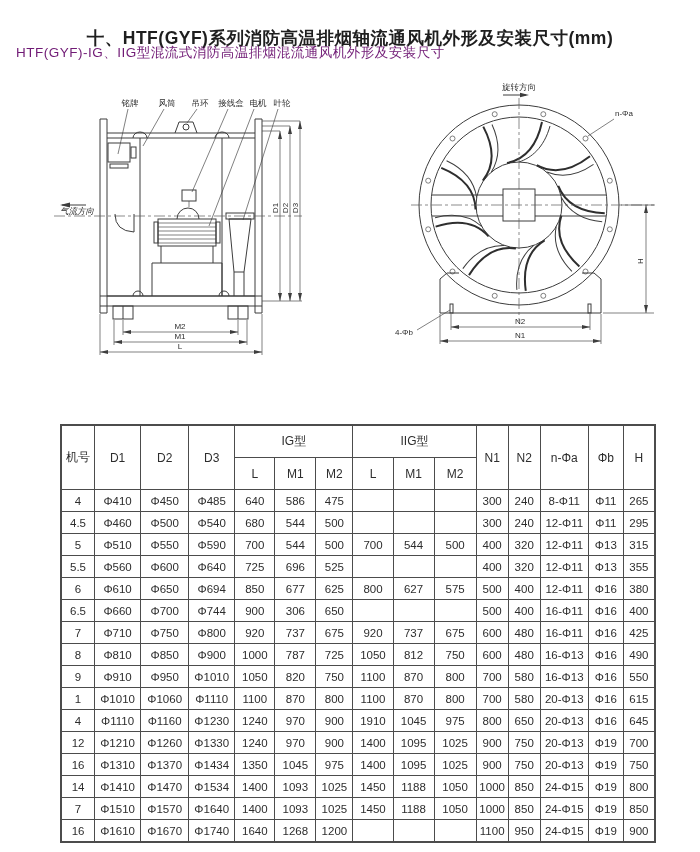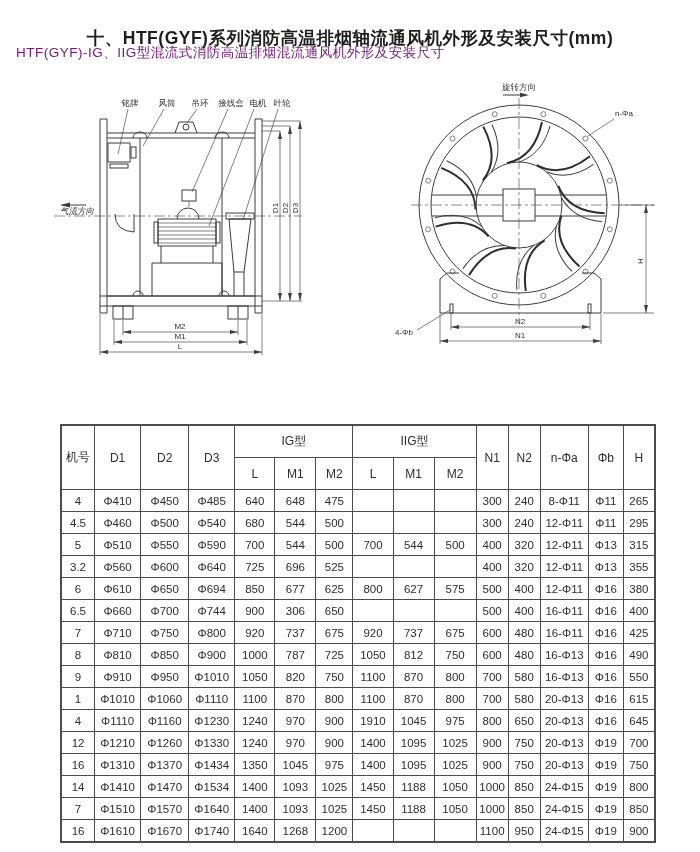--- a/index.html
+++ b/index.html
@@ -375,21 +375,21 @@
       <th>M2</th>
     </tr>
   </thead>
   <tbody id="table-body">
       <tr>
         <td>4</td>
         <td>Φ410</td>
         <td>Φ450</td>
         <td>Φ485</td>
         <td>640</td>
-        <td>648</td>
+        <td>586</td>
         <td>475</td>
         <td></td>
         <td></td>
         <td></td>
         <td>300</td>
         <td>240</td>
         <td>8-Φ11</td>
         <td>Φ11</td>
         <td>265</td>
       </tr>
@@ -421,21 +421,21 @@
         <td>700</td>
         <td>544</td>
         <td>500</td>
         <td>400</td>
         <td>320</td>
         <td>12-Φ11</td>
         <td>Φ13</td>
         <td>315</td>
       </tr>
       <tr>
-        <td>3.2</td>
+        <td>5.5</td>
         <td>Φ560</td>
         <td>Φ600</td>
         <td>Φ640</td>
         <td>725</td>
         <td>696</td>
         <td>525</td>
         <td></td>
         <td></td>
         <td></td>
         <td>400</td>

